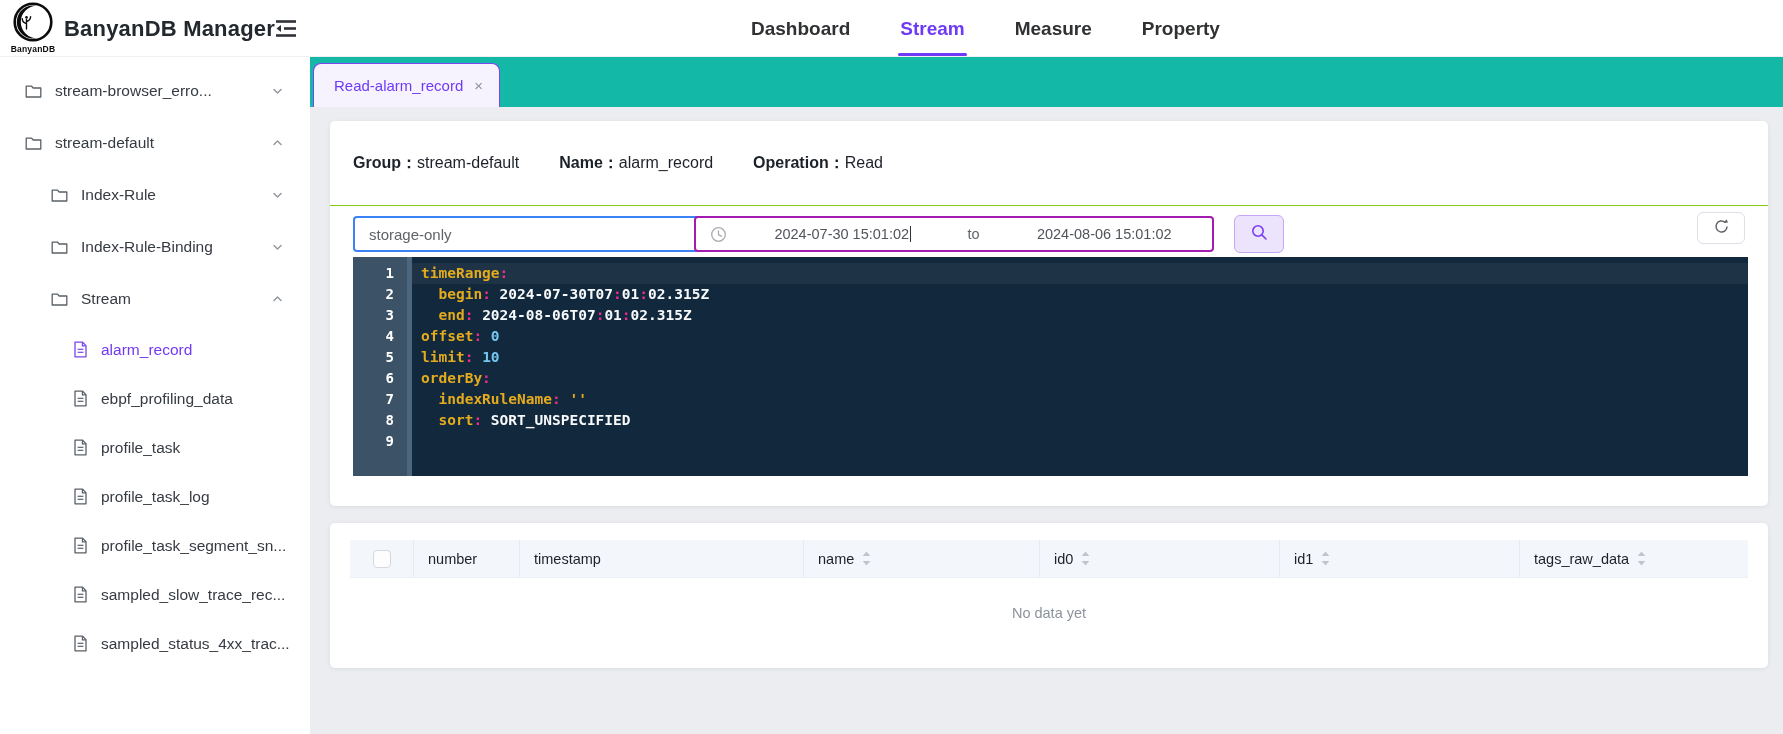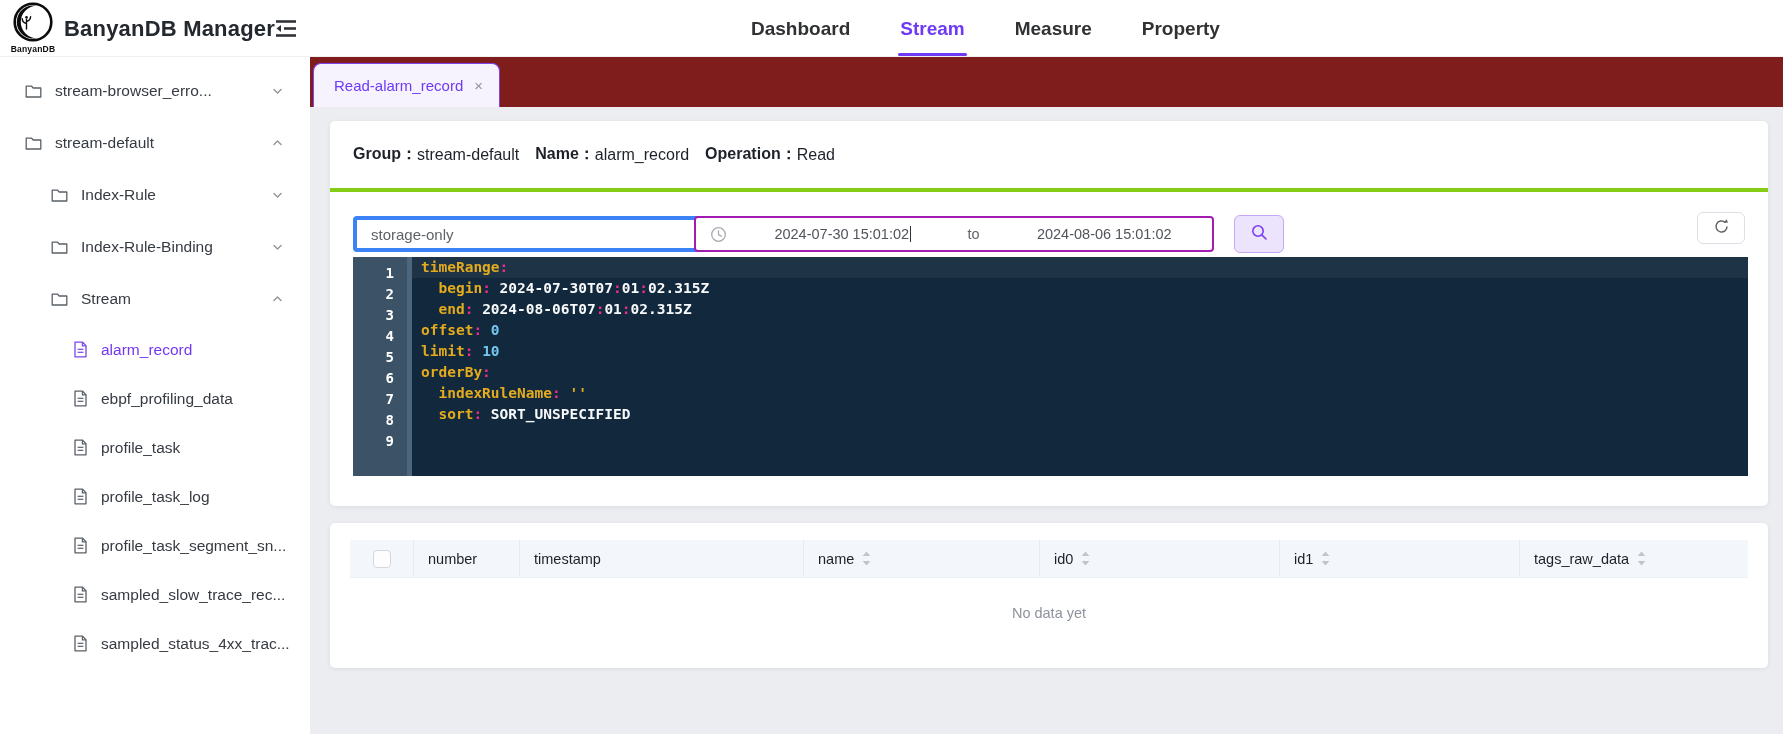--- a/index.html
+++ b/index.html
@@ -21,48 +21,48 @@
   .tree-row.lv2{padding-left:51px}
   .tree-row.lv3{padding-left:73px;height:49px}
   .tree-row .t-icon{display:flex;margin-right:13px;color:#5a6067}
   .tree-row .t-label{font-size:15.5px;white-space:nowrap}
   .tree-row.active{color:#7239f3}
   .tree-row.active .t-icon{color:#7a45f0}
   .chev{position:absolute;right:26px;top:50%;transform:translateY(-50%);display:flex}
   .chev.up{transform:translateY(-50%) rotate(180deg)}
   
   .main{position:absolute;left:310px;top:57px;right:0;bottom:0;background:#ebedf1}
-  .tabbar{position:absolute;top:0;left:0;right:0;height:50px;background:#7f1d1d}
+  .tabbar{position:absolute;top:0;left:0;right:0;height:50px;background:#14b8a6}
   .tab{position:absolute;left:3px;bottom:0;height:44px;display:flex;align-items:center;gap:11px;padding:0 16px 0 20px;background:#f7f3fe;border:1px solid #7c44f2;border-bottom:none;border-radius:8px 8px 0 0;color:#6e3af5;font-size:15px;cursor:pointer}
   .tab-close{color:#8d93a0;font-size:15px;line-height:1;cursor:pointer}
   .content{position:absolute;top:50px;left:0;right:0;bottom:0}
   .card{position:absolute;left:20px;width:1438px;background:#fff;border-radius:5px;box-shadow:0 1px 4px rgba(31,35,41,.08)}
   .card1{top:14px;height:385px}
   .card2{top:416px;height:145px}
   
-  .info-row{height:71px;display:flex;align-items:center;padding-left:23px;gap:16px;border-bottom:4px solid #84cc16;font-size:16px;color:#1d2129}
+  .info-row{height:85px;display:flex;align-items:center;padding-left:23px;gap:40px;border-bottom:1px solid #84cc16;font-size:16px;color:#1d2129}
   .info-pair{display:flex;align-items:center}
   .info-lbl{font-weight:700}
   
   .filter-row{position:absolute;top:94px;left:23px;right:23px;height:38px}
-  .select{position:absolute;left:0;top:1px;width:374px;height:36px;border:4px solid #3b82f6;border-radius:4px;background:#fff;display:flex;align-items:center;padding:0 14px;color:#5f6368;font-size:15px;cursor:pointer}
+  .select{position:absolute;left:0;top:1px;width:374px;height:36px;border:2px solid #3b82f6;border-radius:4px;background:#fff;display:flex;align-items:center;padding:0 14px;color:#5f6368;font-size:15px;cursor:pointer}
   .select .sel-chev{margin-left:auto;display:flex}
   .daterange{position:absolute;left:341px;top:1px;width:520px;height:36px;border:2px solid #a21caf;border-radius:4px;background:#fff;display:flex;align-items:center;font-size:14.5px;color:#5f6368}
   .daterange .clk{display:flex;margin:0 8px 0 14px}
   .d-start,.d-end{flex:1;text-align:center;cursor:text;color:#51555b}
   .caret{display:inline-block;width:1px;height:16px;background:#303133;vertical-align:-3px;margin-left:1px}
   .d-to{width:46px;text-align:center;color:#5f6368}
   .search-btn{position:absolute;left:881px;top:0;width:50px;height:38px;background:#ece3fc;border:1px solid #c5a7f5;border-radius:6px;display:flex;align-items:center;justify-content:center;cursor:pointer}
   .refresh-btn{position:absolute;top:91px;right:23px;width:48px;height:32px;background:#fff;border:1px solid #dcdfe6;border-radius:6px;display:flex;align-items:center;justify-content:center;cursor:pointer}
   
   .editor{position:absolute;top:136px;left:23px;width:1395px;height:219px;display:flex;font-family:"DejaVu Sans Mono","Liberation Mono",monospace;font-size:14.5px;font-weight:700;overflow:hidden;cursor:text}
   .gutter{width:54px;background:#3c5266;color:#fff;padding-top:6px}
   .gutter div{height:21px;line-height:21px;text-align:right;padding-right:13px;font-size:14px}
   .gsep{width:5px;background:#4c677d}
-  .code{flex:1;background:#12283c;padding-top:0}
+  .code{flex:1;background:#12283c;padding-top:6px}
   .cline{height:21px;line-height:21px;padding-left:9px;white-space:pre}
   .cline:first-child{background:rgba(255,255,255,.055)}
   .tk-k{color:#e3ab1d}.tk-p{color:#ec2d8e}.tk-v{color:#f7f9fb}.tk-n{color:#73c6ef}.tk-s{color:#e3ab1d}.tk-t{color:#f7f9fb}
   
   .table{position:absolute;left:20px;right:20px;top:17px}
   .thead{display:flex;height:38px;background:#f3f6fb;border-bottom:1px solid #edf0f4}
   .th{display:flex;align-items:center;gap:7px;padding-left:14px;font-weight:400;font-size:14.5px;color:#1d2129;border-right:1px solid #e7ebf1}
   .th:last-child{border-right:none}
   .th.c0{width:64px;justify-content:center;padding-left:0}
   .th.c1{width:106px}.th.c2{width:284px}.th.c3{width:236px}.th.c4{width:240px}.th.c5{width:240px}.th.c6{flex:1}

